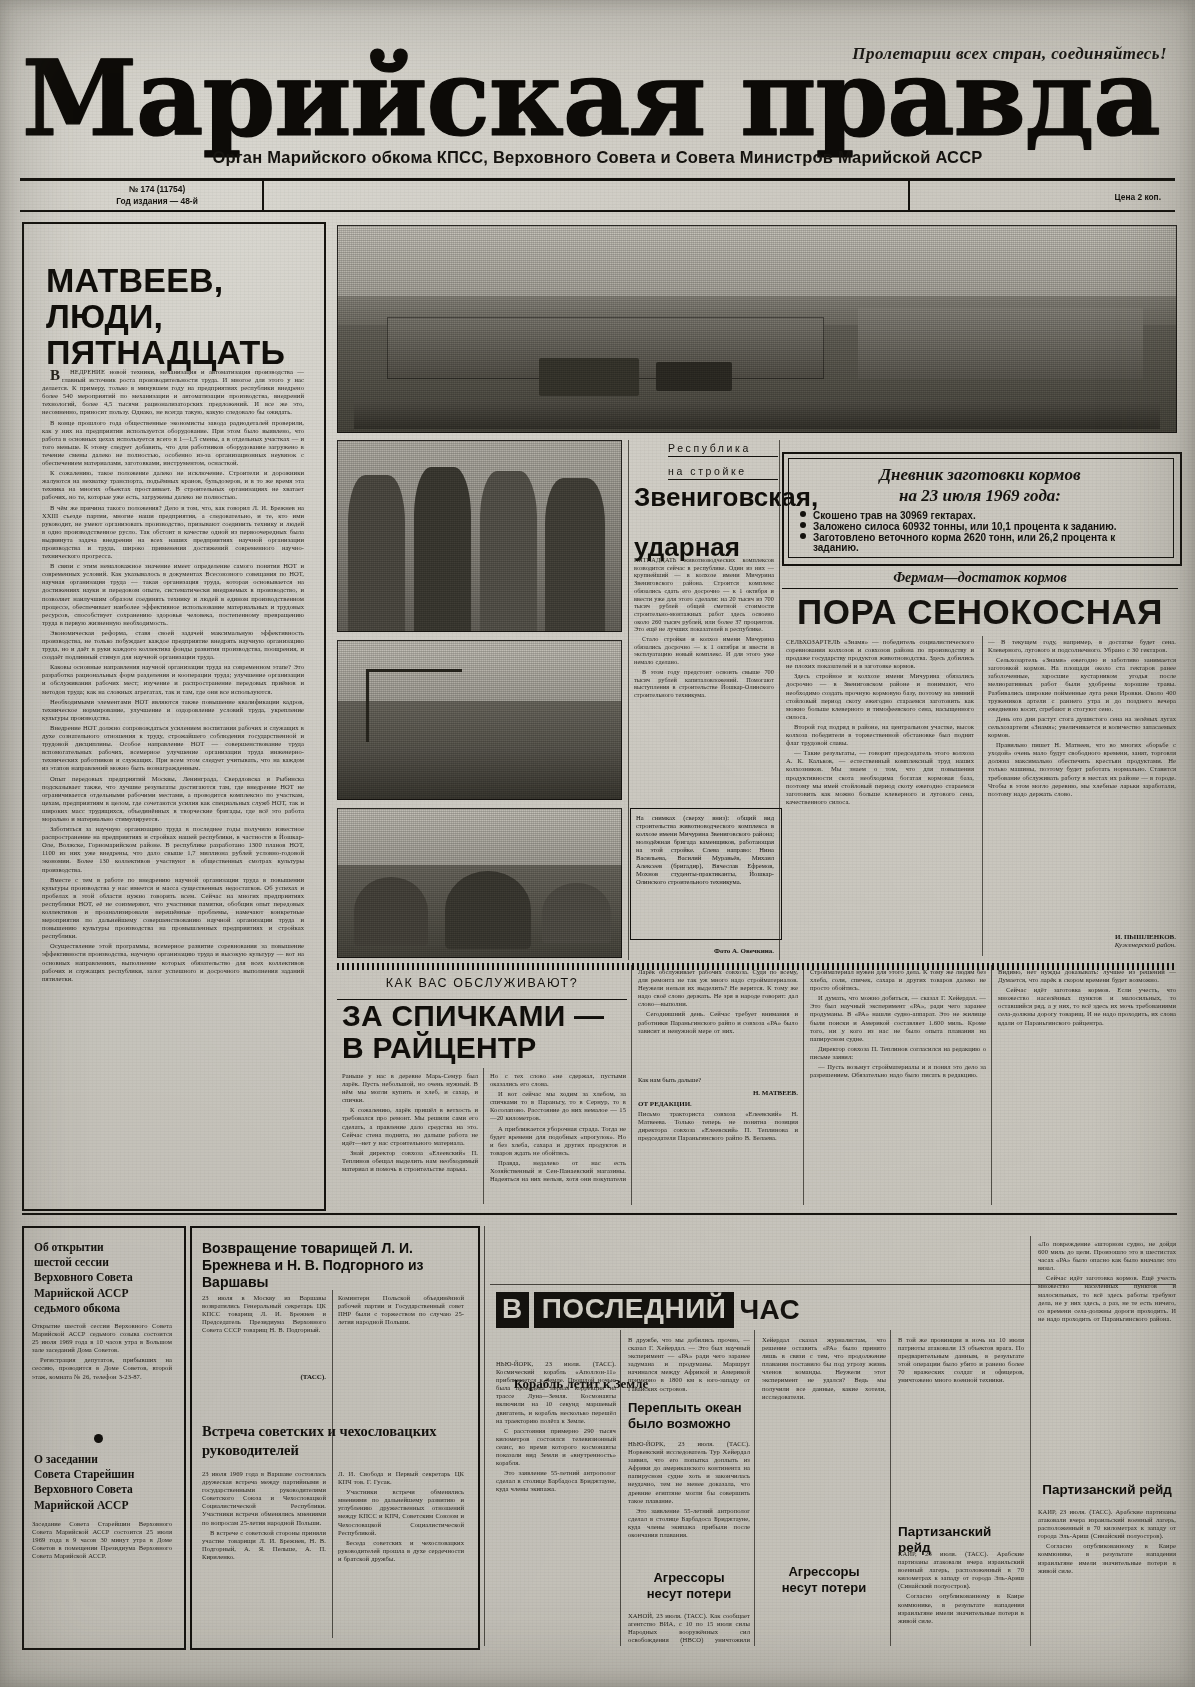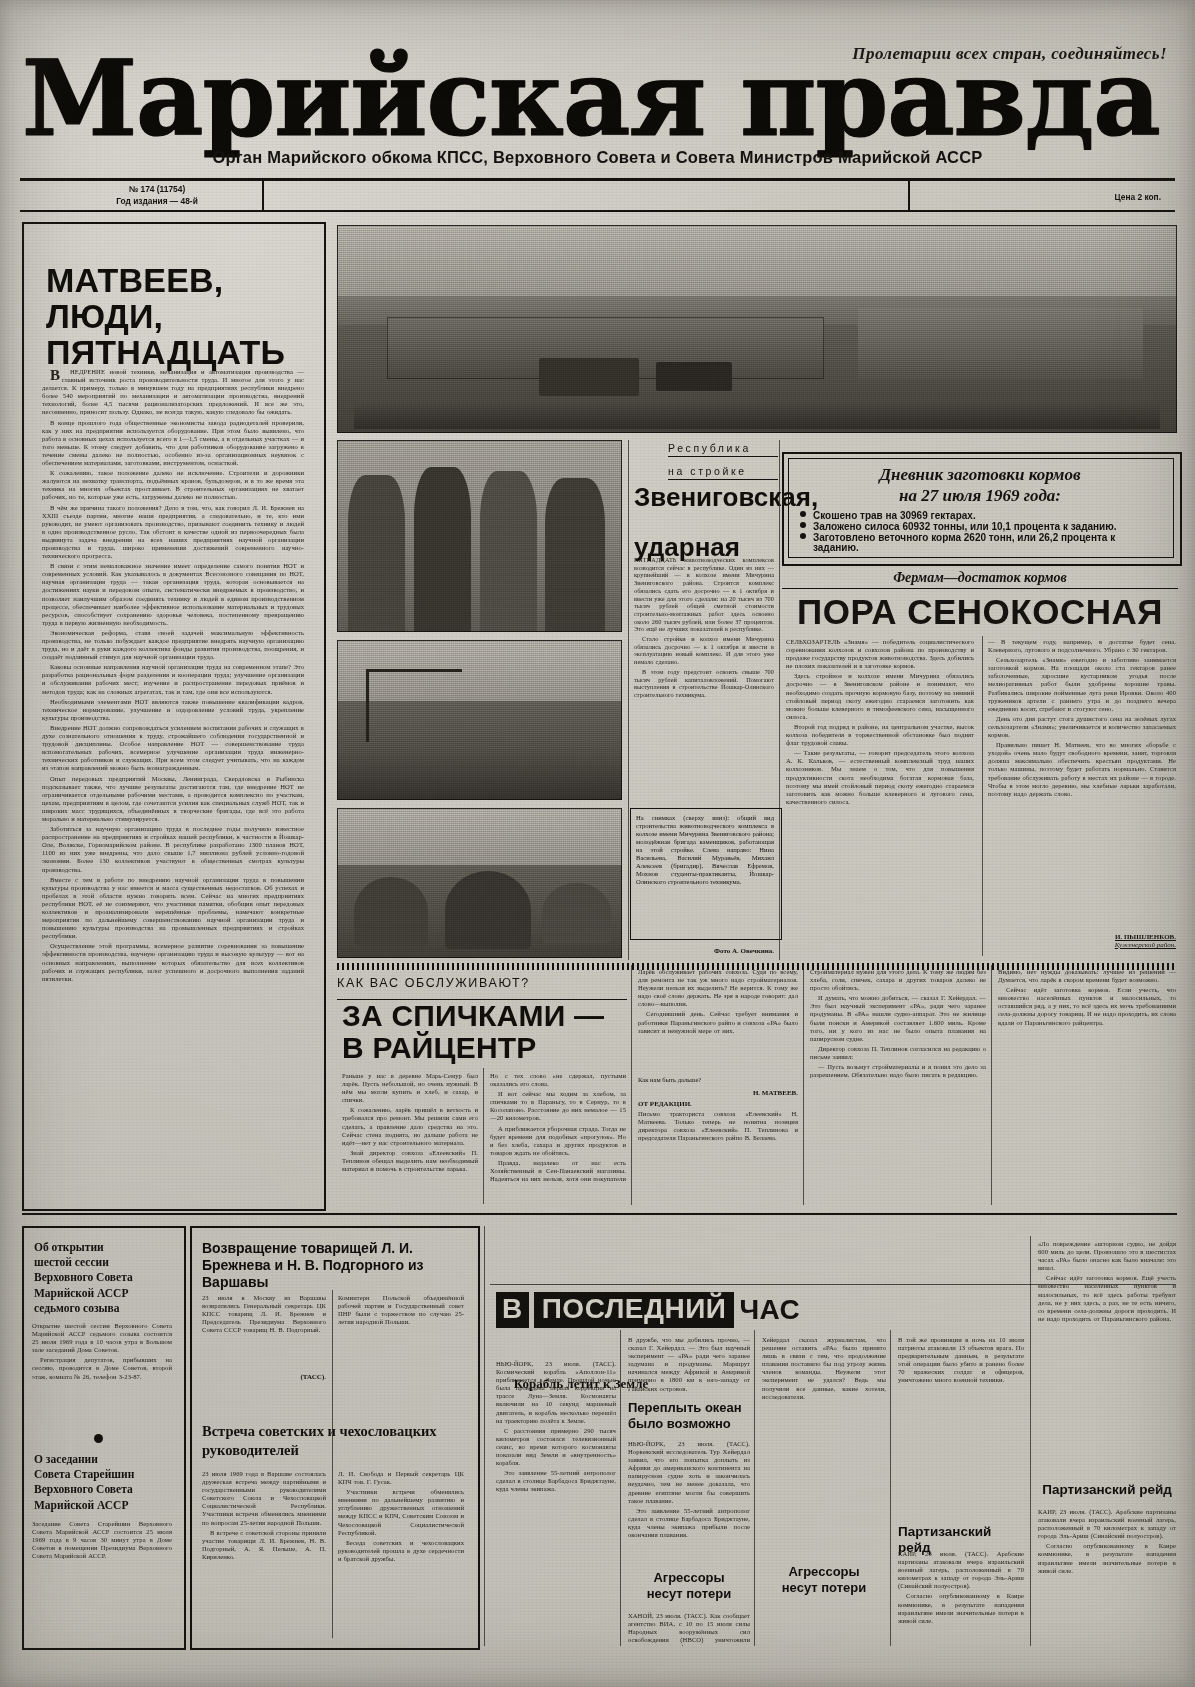--- a/index.html
+++ b/index.html
@@ -194,21 +194,21 @@
   </div>
 
   <div class="boxline" style="left:630px;top:808px;width:150px;height:130px;"></div>
   <div class="cap" style="position:absolute;left:636px;top:814px;width:138px;height:112px;overflow:hidden;">На снимках (сверху вниз): общий вид строительства животноводческого комплекса в колхозе имени Мичурина Звениговского района; молодёжная бригада каменщиков, работающая на этой стройке. Слева направо: Нина Васильева, Василий Муравьёв, Михаил Алексеев (бригадир), Вячеслав Ефремов, Мохнов студенты-практиканты, Йошкар-Олинского строительного техникума.</div>
   <div class="sig" style="position:absolute;left:636px;top:944px;width:138px;">Фото А. Овечкина.</div>
 
   <div class="frame-outer" style="left:782px;top:452px;width:396px;height:110px;"></div>
   <div class="boxline" style="left:788px;top:458px;width:384px;height:98px;"></div>
   <div style="position:absolute;left:800px;top:464px;width:360px;">
     <div class="ital-rule" style="font-size:17px;line-height:1.26;text-align:center;">Дневник заготовки кормов</div>
-    <div class="ital-rule" style="font-size:17px;line-height:1.26;text-align:center;margin-bottom:4px;">на 27 июля 1969 года:</div>
+    <div class="ital-rule" style="font-size:17px;line-height:1.26;text-align:center;margin-bottom:4px;">на 23 июля 1969 года:</div>
     <div style="font-family:Liberation Sans, sans-serif;font-size:10px;line-height:10.2px;font-weight:700;">
       <div style="display:flex;gap:2px;margin-bottom:1px;">
         <span class="bullet"></span>
         <span>Скошено трав на 30969 гектарах.</span>
       </div>
       <div style="display:flex;gap:2px;margin-bottom:1px;">
         <span class="bullet"></span>
         <span>Заложено силоса 60932 тонны, или 10,1 процента к заданию.</span>
       </div>
       <div style="display:flex;gap:2px;">
@@ -227,32 +227,32 @@
     <p>Здесь стройное и колхозе имени Мичурина обязались досрочно — в Звениговском районе и понимают, что необходимо создать прочную кормовую базу, поэтому на зимний стойловый период скоту ежегодно стараемся заготовить как можно больше клеверного и тимофеевского сена, насыщенного силоса.</p>
     <p>Второй год подряд в районе, на центральном участке, высок колхоза победителя в торжественной обстановке был поднят флаг трудовой славы.</p>
     <p>— Такие результаты, — говорит председатель этого колхоза А. К. Кальков, — естественный комплексный труд наших колхозников. Мы знаем о том, что для повышения продуктивности скота необходима богатая кормовая база, поэтому мы имей стойловый период скоту ежегодно стараемся заготовить как можно больше клеверного и лугового сена, качественного силоса.</p>
   </div>
   <div class="body" style="position:absolute;left:988px;top:638px;width:188px;height:290px;overflow:hidden;">
     <p class="noind">— В текущем году, например, в достатке будет сена. Клеверного, лугового и подсолнечного. Убрано с 30 гектаров.</p>
     <p>Сельхозартель «Знамя» ежегодно и заботливо занимается заготовкой кормов. На площади около ста гектаров ранее заболоченные, заросшие кустарником угодья после мелиоративных работ были удобрены хорошие травы. Разбивались широкие пойменные луга реки Ировки. Около 400 тружеников артели с раннего утра и до позднего вечера ежедневно косят, сгребают и стогуют сено.</p>
     <p>День ото дня растут стога душистого сена на зелёных лугах сельхозартели «Знамя»; увеличивается и количество запасаемых кормов.</p>
     <p>Правильно пишет Н. Матвеев, что во многих «борьбе с уходой» очень мало будут свободного времени, занят, торговля должна максимально обеспечить крестьян продуктами. Не только машины, поэтому будет работать нормально. Ставится требование обслуживать работу в местах их районе — в городе. Чтобы в этом могло деревню, мы хлебные ларьки заработали, поэтому надо держать слово.</p>
   </div>
-  <div class="sig" style="position:absolute;left:988px;top:930px;width:188px;text-decoration:underline;">
+  <div class="sig" style="position:absolute;left:988px;top:930px;width:188px;">
     <div>И. ПЫШЛЕНКОВ.</div>
     <div style="font-weight:400;font-style:italic;">Куженерский район.</div>
   </div>
 
   <div class="col-rule" style="left:628px;top:440px;height:520px;"></div>
   <div class="col-rule" style="left:779px;top:440px;height:520px;"></div>
   <div class="col-rule" style="left:982px;top:636px;height:320px;"></div>
 
   <div class="dotrule" style="left:337px;top:963px;width:840px;"></div>
 
-  <div style="position:absolute;left:337px;top:976px;width:290px;font-family:'Liberation Sans',sans-serif;font-size:12.5px;letter-spacing:1.6px;border-bottom:1px solid #14120e;padding-bottom:9px;">КАК ВАС ОБСЛУЖИВАЮТ?</div>
+  <div style="position:absolute;left:337px;top:976px;width:290px;text-align:center;font-family:'Liberation Sans',sans-serif;font-size:12.5px;letter-spacing:1.6px;border-bottom:1px solid #14120e;padding-bottom:9px;">КАК ВАС ОБСЛУЖИВАЮТ?</div>
 
   <div class="hl-xl" style="position:absolute;left:342px;top:1000px;width:290px;font-size:30px;">
     <div>ЗА СПИЧКАМИ —</div>
     <div>В РАЙЦЕНТР</div>
   </div>
 
   <div class="body" style="position:absolute;left:342px;top:1072px;width:136px;height:130px;overflow:hidden;">
     <p class="noind">Раньше у нас в деревне Марь-Семур был ларёк. Пусть небольшой, но очень нужный. В нём мы могли купить и хлеб, и сахар, и спички.</p>
     <p>К сожалению, ларёк пришёл в ветхость и требовался про ремонт. Мы решили сами его сделать, а правление дало средства на это. Сейчас стена поднята, но дальше работа не идёт—нет у нас строительного материала.</p>
     <p>Знай директор совхоза «Елеевский» П. Теплинов обещал выделить нам необходимый материал и помочь в строительстве ларька.</p>
@@ -291,21 +291,21 @@
   <div class="col-rule" style="left:991px;top:965px;height:240px;"></div>
 
   <div class="hrule2" style="left:22px;top:1213px;width:1155px;"></div>
 
   <div class="frame-outer" style="left:22px;top:1226px;width:160px;height:420px;"></div>
   <div class="hl-serifbold" style="position:absolute;left:34px;top:1240px;width:138px;font-size:11.5px;">
     <div>Об открытии</div>
     <div>шестой сессии</div>
     <div>Верховного Совета</div>
     <div>Марийской АССР</div>
-    <div>седьмого созыва</div>
+    <div>седьмого обкома</div>
   </div>
   <div class="body" style="position:absolute;left:32px;top:1322px;width:140px;height:100px;overflow:hidden;">
     <p class="noind">Открытие шестой сессии Верховного Совета Марийской АССР седьмого созыва состоится 25 июля 1969 года в 10 часов утра в Большом зале заседаний Дома Советов.</p>
     <p>Регистрация депутатов, прибывших на сессию, проводится в Доме Советов, второй этаж, комната № 26, телефон 3-23-87.</p>
   </div>
   <div style="position:absolute;left:94px;top:1428px;">
     <span class="bullet" style="width:9px;height:9px;"></span>
   </div>
   <div class="hl-serifbold" style="position:absolute;left:34px;top:1452px;width:138px;font-size:11.5px;">
     <div>О заседании</div>

